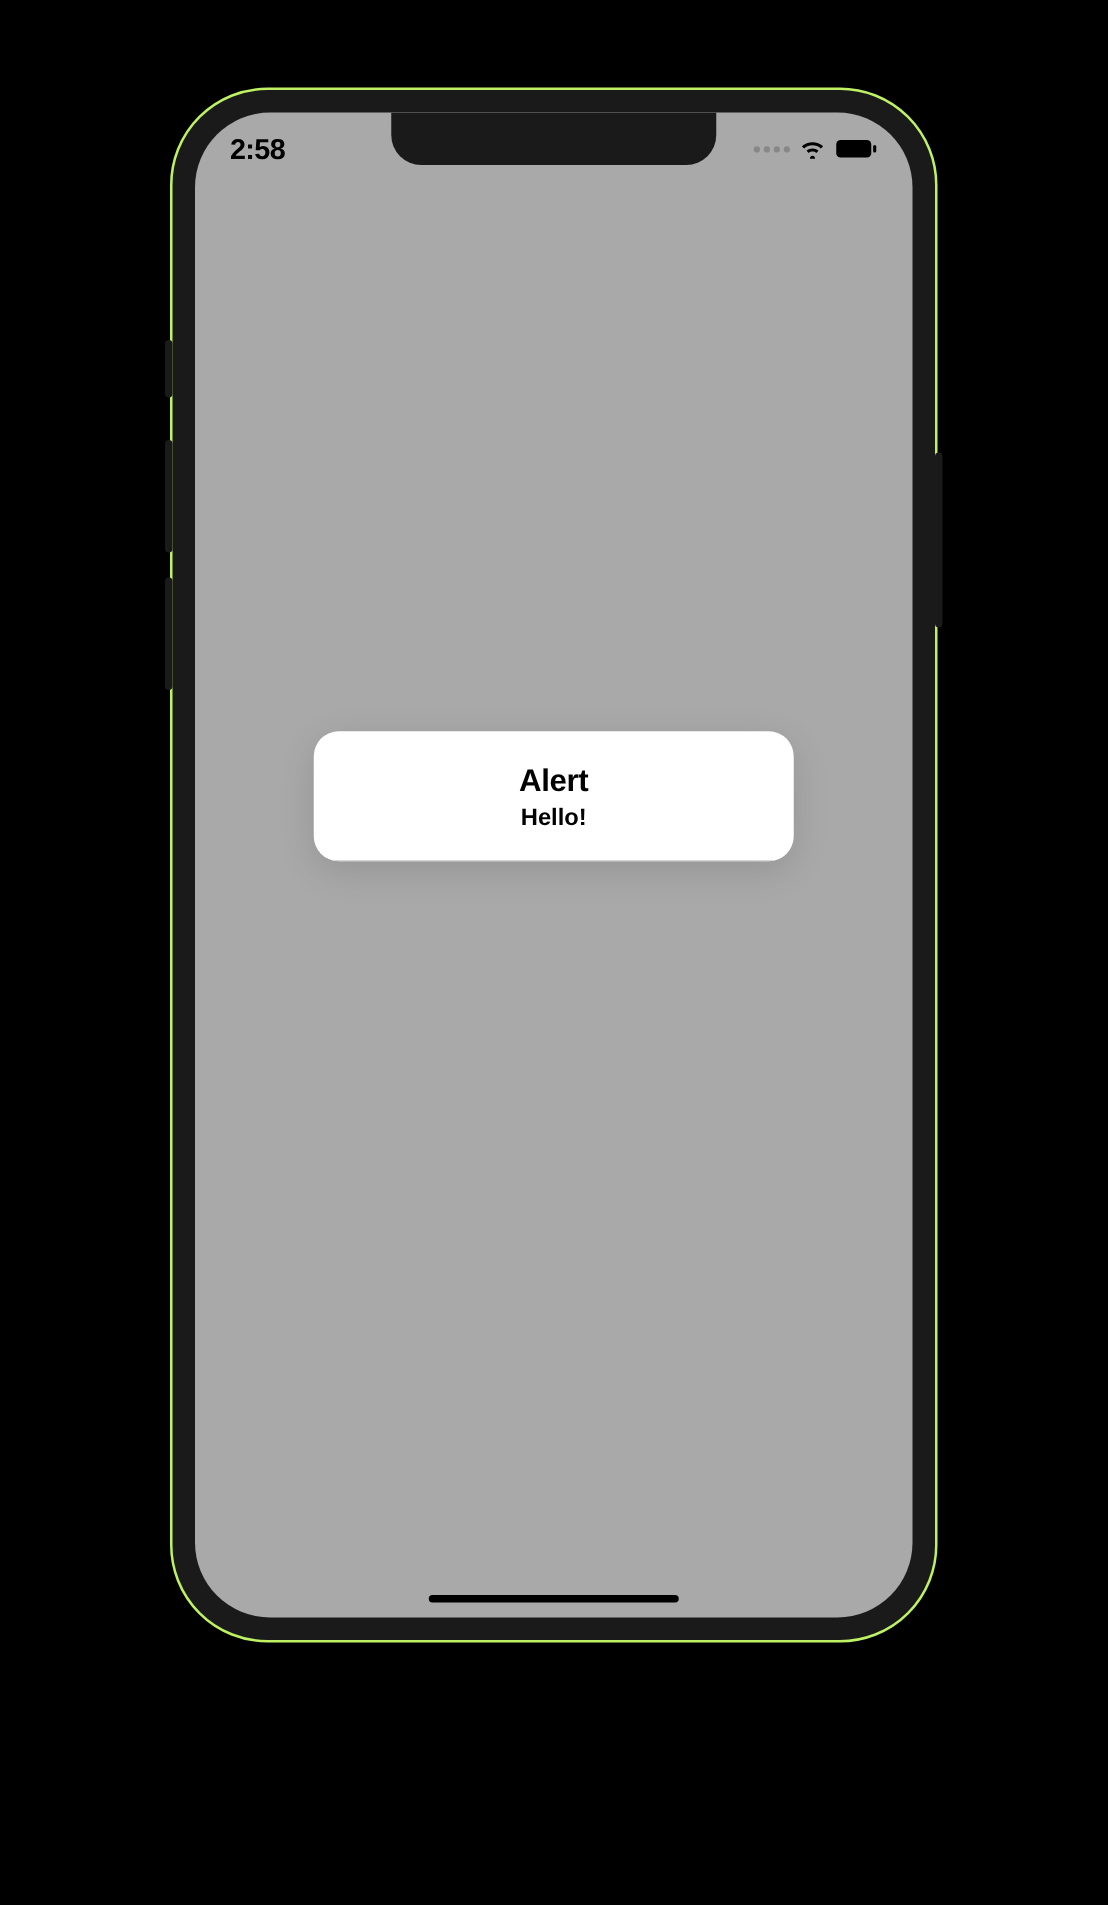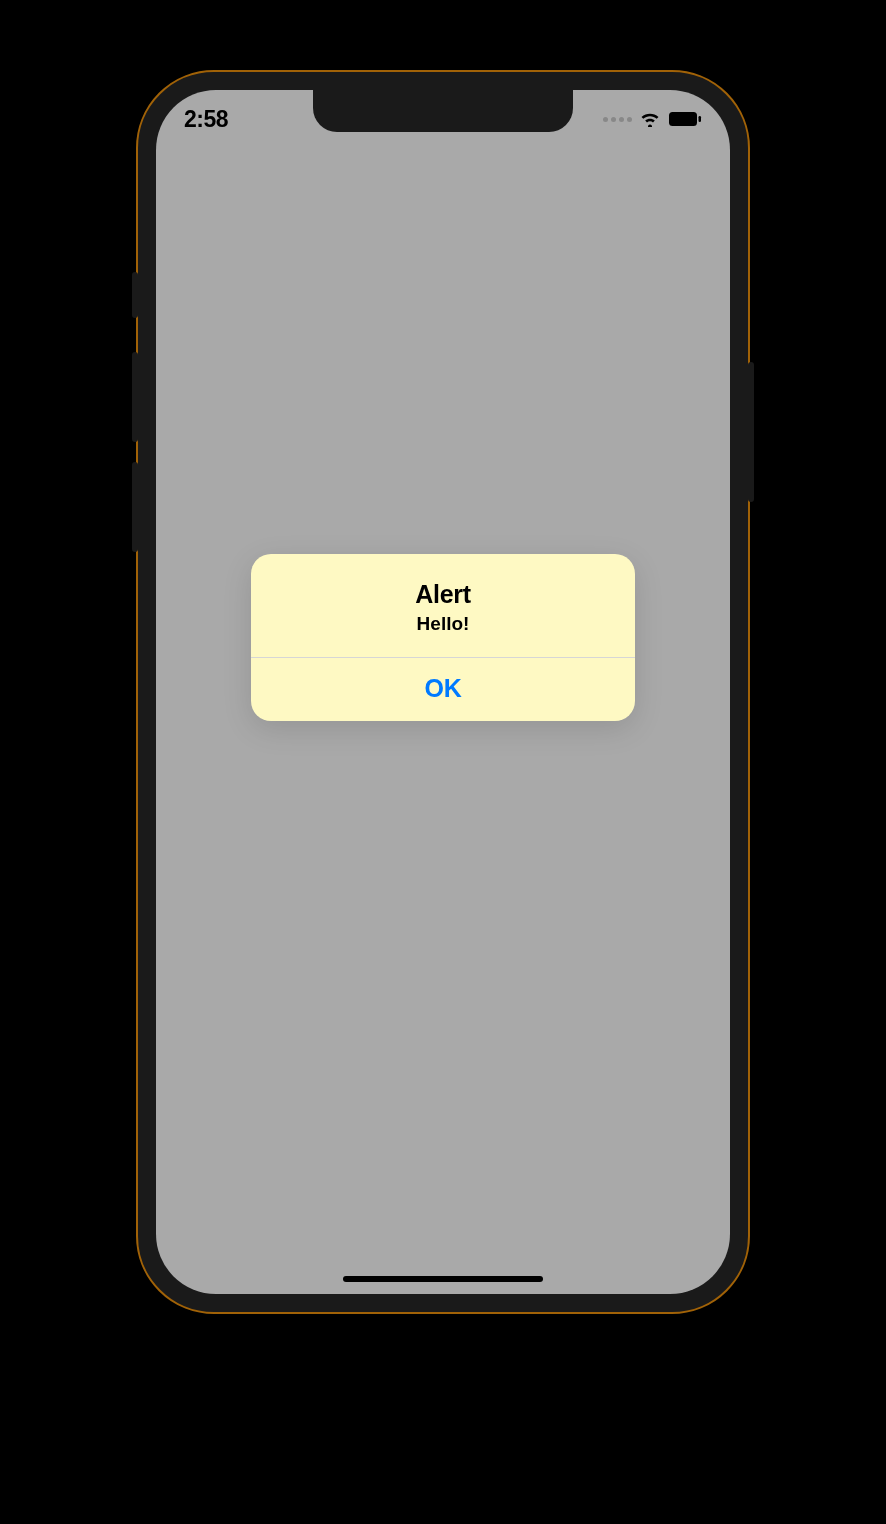--- a/index.html
+++ b/index.html
@@ -16,21 +16,21 @@
       overflow: hidden;
     }
     .device-frame {
       position: absolute;
       left: 136px;
       top: 70px;
       width: 614px;
       height: 1244px;
       background: #1a1a1a;
       border-radius: 78px;
-      border: 2px solid #a16207;
+      border: 2px solid #bef264;
       padding: 18px;
     }
     .side-button {
       position: absolute;
       background: #1a1a1a;
       border-radius: 3px;
     }
     .power-button {
       right: -6px;
       top: 290px;
@@ -132,21 +132,21 @@
     }
     .alert-overlay {
       position: absolute;
       inset: 0;
       display: flex;
       align-items: center;
       justify-content: center;
     }
     .alert-dialog {
       width: 384px;
-      background: #fef9c3;
+      background: #ffffff;
       border-radius: 20px;
       overflow: hidden;
       box-shadow: 0 8px 30px rgba(0,0,0,0.12);
       margin-top: -110px;
     }
     .alert-content {
       padding: 26px 20px 22px 20px;
       text-align: center;
     }
     .alert-title {
@@ -215,19 +215,18 @@
       </div>
     </div>
 
     <div class="alert-overlay">
       <div class="alert-dialog">
         <div class="alert-content">
           <div class="alert-title">Alert</div>
           <div class="alert-message">Hello!</div>
         </div>
         <div class="alert-divider"></div>
-        <button class="alert-button">OK</button>
       </div>
     </div>
 
     <div class="home-indicator"></div>
   </div>
 </div>
 
 </body></html>

